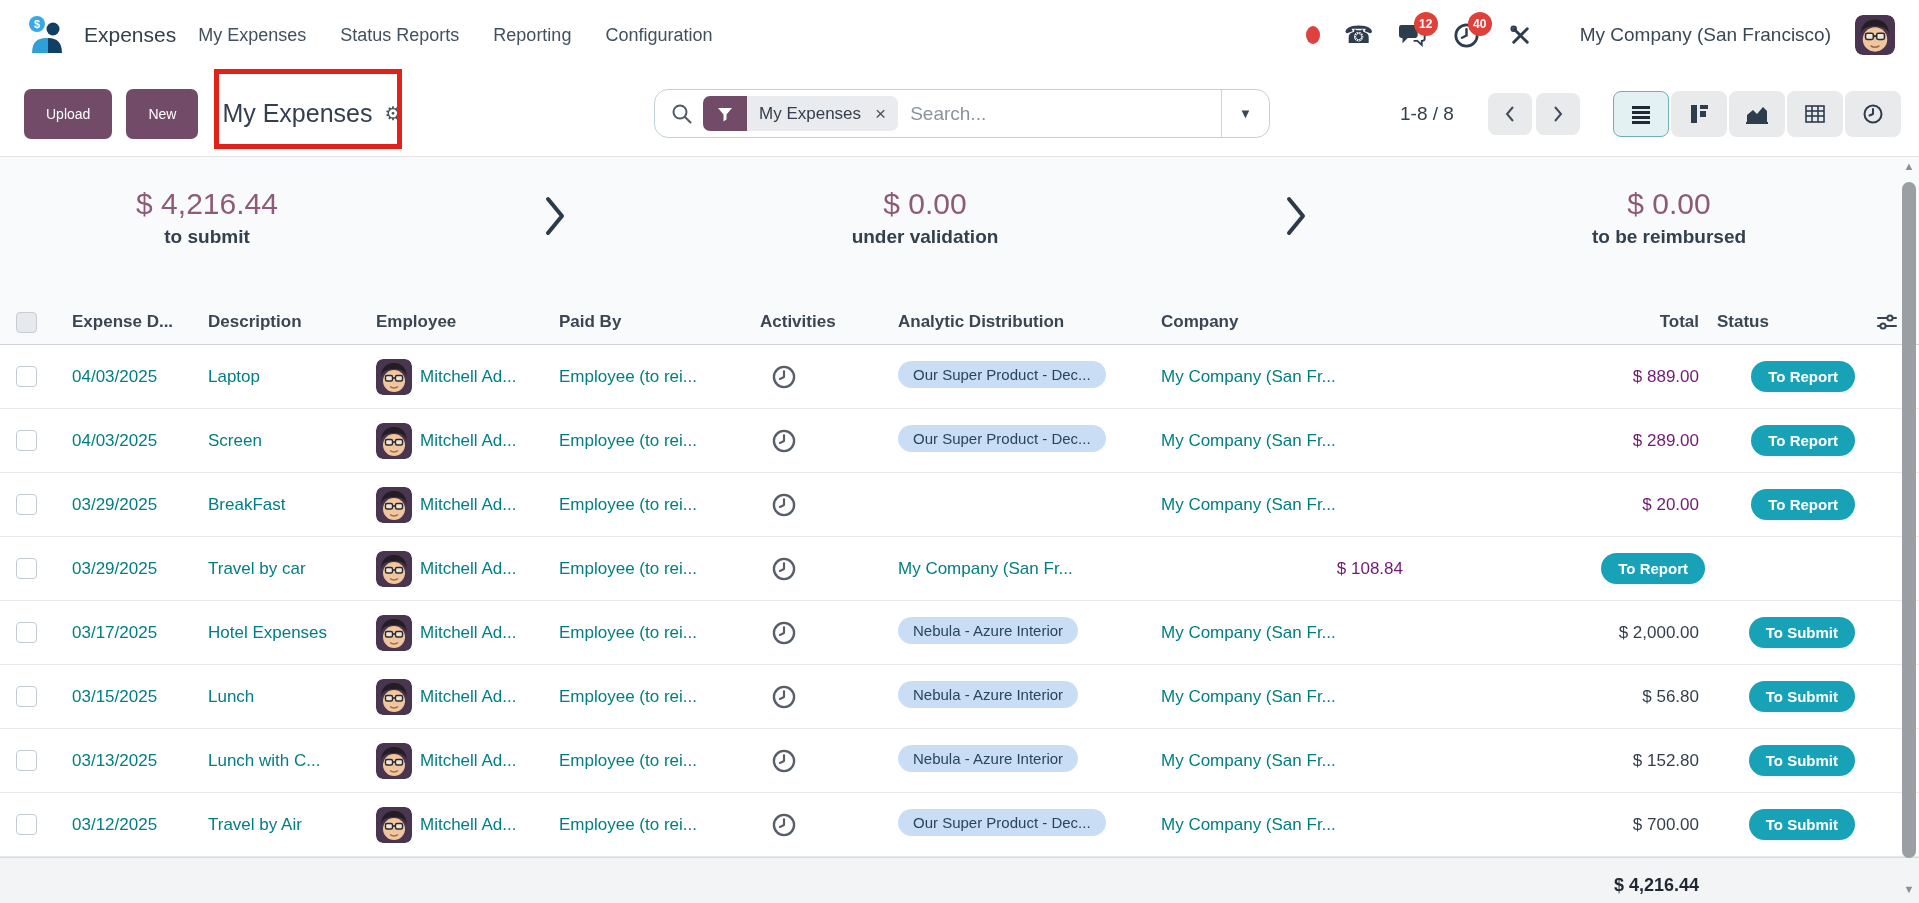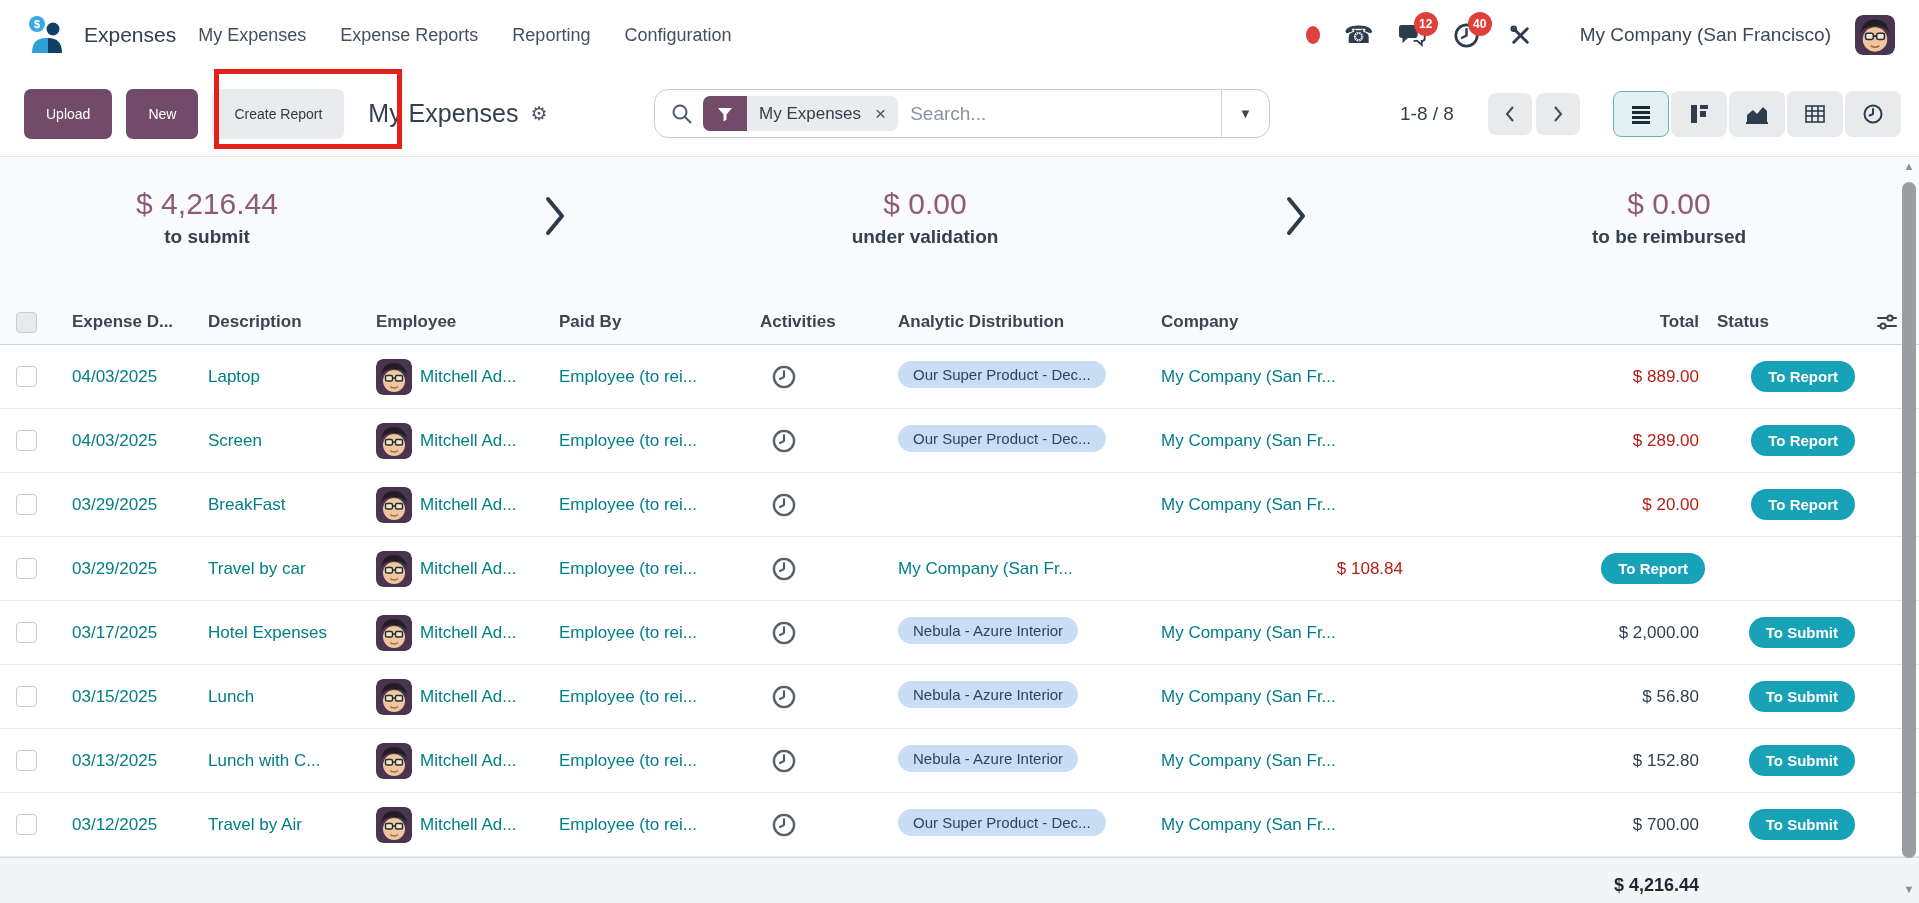--- a/index.html
+++ b/index.html
@@ -95,21 +95,21 @@
   .c-cb { padding-left:16px !important; }
   .link { color:#017e84; cursor:pointer; }
   .c-emp { display:flex; align-items:center; gap:8px; }
   .row-avatar { width:36px; height:36px; border-radius:7px; overflow:hidden; flex:0 0 auto; }
   .row-avatar svg { display:block; width:100%; height:100%; }
   .c-act { padding-left:34px !important; }
   .clock-btn { width:28px; height:28px; display:flex; align-items:center; justify-content:center; cursor:pointer; }
   .tag { display:inline-block; background:#c9def5; color:#29455e; border-radius:999px;
     padding:5px 15px; font-size:15px; max-width:240px; overflow:hidden; white-space:nowrap; }
   .c-total { text-align:right; padding-right:6px !important; font-size:17px; color:#333f4c; }
-  .c-total .teal { color:#b91c1c;margin-left:40px; }
+  .c-total .teal { color:#701a75;margin-left:40px; }
   .c-status { padding-left:22px !important;text-align:right; }
   .badge { display:inline-block; background:#17a2b8; color:#fff; font-weight:bold; font-size:15px;
     border-radius:999px; padding:7px 17px; }
 
   .tfoot { position:absolute; left:0; bottom:0; width:1919px; height:46px; background:#f3f4f6;
     border-top:1px solid #d8dadd; }
   .tfoot .c-total { font-weight:bold; font-size:18px; color:#1f2733; padding-top:10px; }
 
   
   .scrollbar { position:absolute; right:2px; top:0; width:16px; height:746px; }
@@ -125,21 +125,21 @@
   <svg class="app-icon" viewBox="0 0 46 40">
     <path d="M8 38 Q8 23 22 23 L24 23 L24 38 Z" fill="#2f9fd8"></path>
     <path d="M24 38 L24 23 Q38 23 38 38 Z" fill="#123f66"></path>
     <circle cx="29" cy="14" r="6.5" fill="#123f66"></circle>
     <circle cx="13" cy="9" r="8" fill="#38a9e4"></circle>
     <text x="13" y="13" font-size="11" fill="#fff" text-anchor="middle" font-weight="bold">$</text>
   </svg>
   <div class="app-name">Expenses</div>
   <div class="nav-menu">
     <div class="nav-item">My Expenses</div>
-    <div class="nav-item">Expense Reports</div>
+    <div class="nav-item">Status Reports</div>
     <div class="nav-item">Reporting</div>
     <div class="nav-item">Configuration</div>
   </div>
   <div class="systray">
     <div class="rec-dot"></div>
     <div class="tray-ico">
       <span class="glyph-phone">☎</span>
     </div>
     <div class="tray-ico">
       <svg width="28" height="26" viewBox="0 0 24 22">
@@ -174,21 +174,20 @@
         <path d="M14 27.5 q4 3 8 0" stroke="#9c6b4f" stroke-width="1.4" fill="none"></path>
       </svg>
     </div>
   </div>
 </div>
 
 <div class="control-panel">
   <div class="cp-left">
     <button class="btn btn-primary">Upload</button>
     <button class="btn btn-primary">New</button>
-    <button class="btn btn-secondary">Create Report</button>
     <div class="cp-title-wrap">
       <div class="cp-title">My Expenses</div>
       <span class="glyph-gear">⚙</span>
     </div>
   </div>
 
   <div class="searchbar">
     <svg class="search-mag" width="22" height="22" viewBox="0 0 22 22">
       <circle cx="9" cy="9" r="6.5" fill="none" stroke="#4d5a68" stroke-width="2"></circle>
       <line x1="14" y1="14" x2="19.5" y2="19.5" stroke="#4d5a68" stroke-width="2" stroke-linecap="round"></line>

